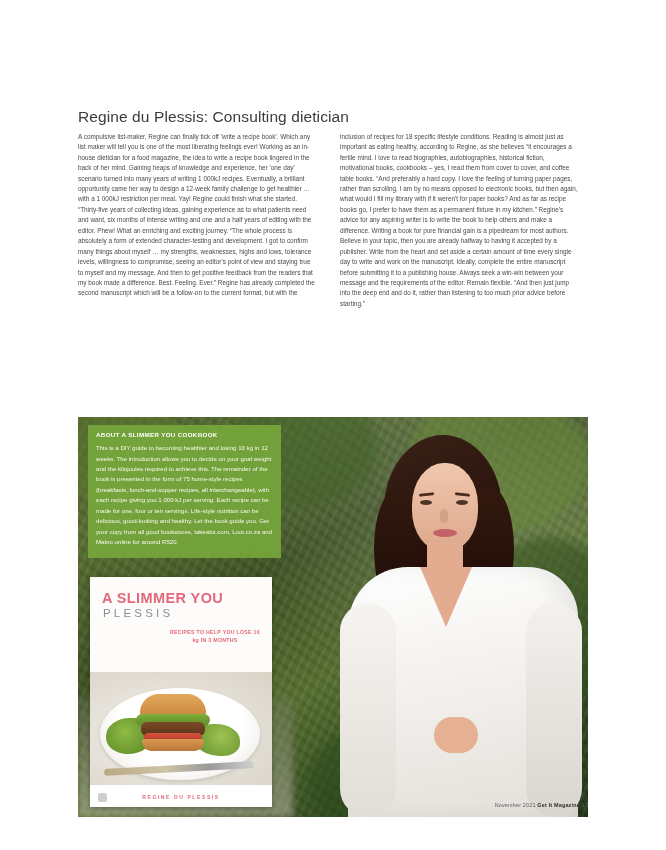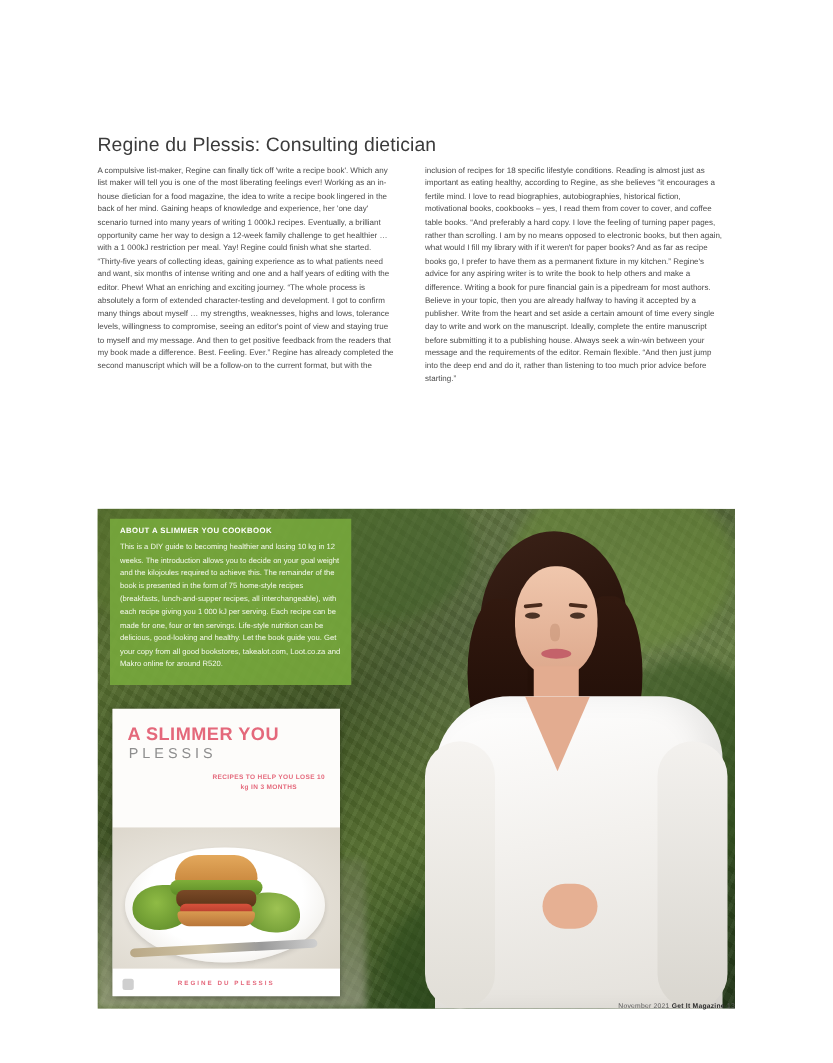--- a/index.html
+++ b/index.html
@@ -58,21 +58,21 @@
   .col p {
     margin: 0;
   }
   .col.left { left: 0; }
   .col.right { left: 262px; }
 
   
   .feature {
     position: absolute;
     left: 78px;
-    top: 394px;
+    top: 404px;
     width: 510px;
     height: 400px;
     overflow: hidden;
   }
   .feature-bg {
     position: absolute;
     inset: 0;
     background:
       radial-gradient(circle at 78% 18%, rgba(255,255,255,0.18), rgba(0,0,0,0) 45%),
       linear-gradient(150deg, #4b5f2a 0%, #57702f 18%, #3f5423 38%, #56712e 58%, #2f4a1d 80%, #24381a 100%);

